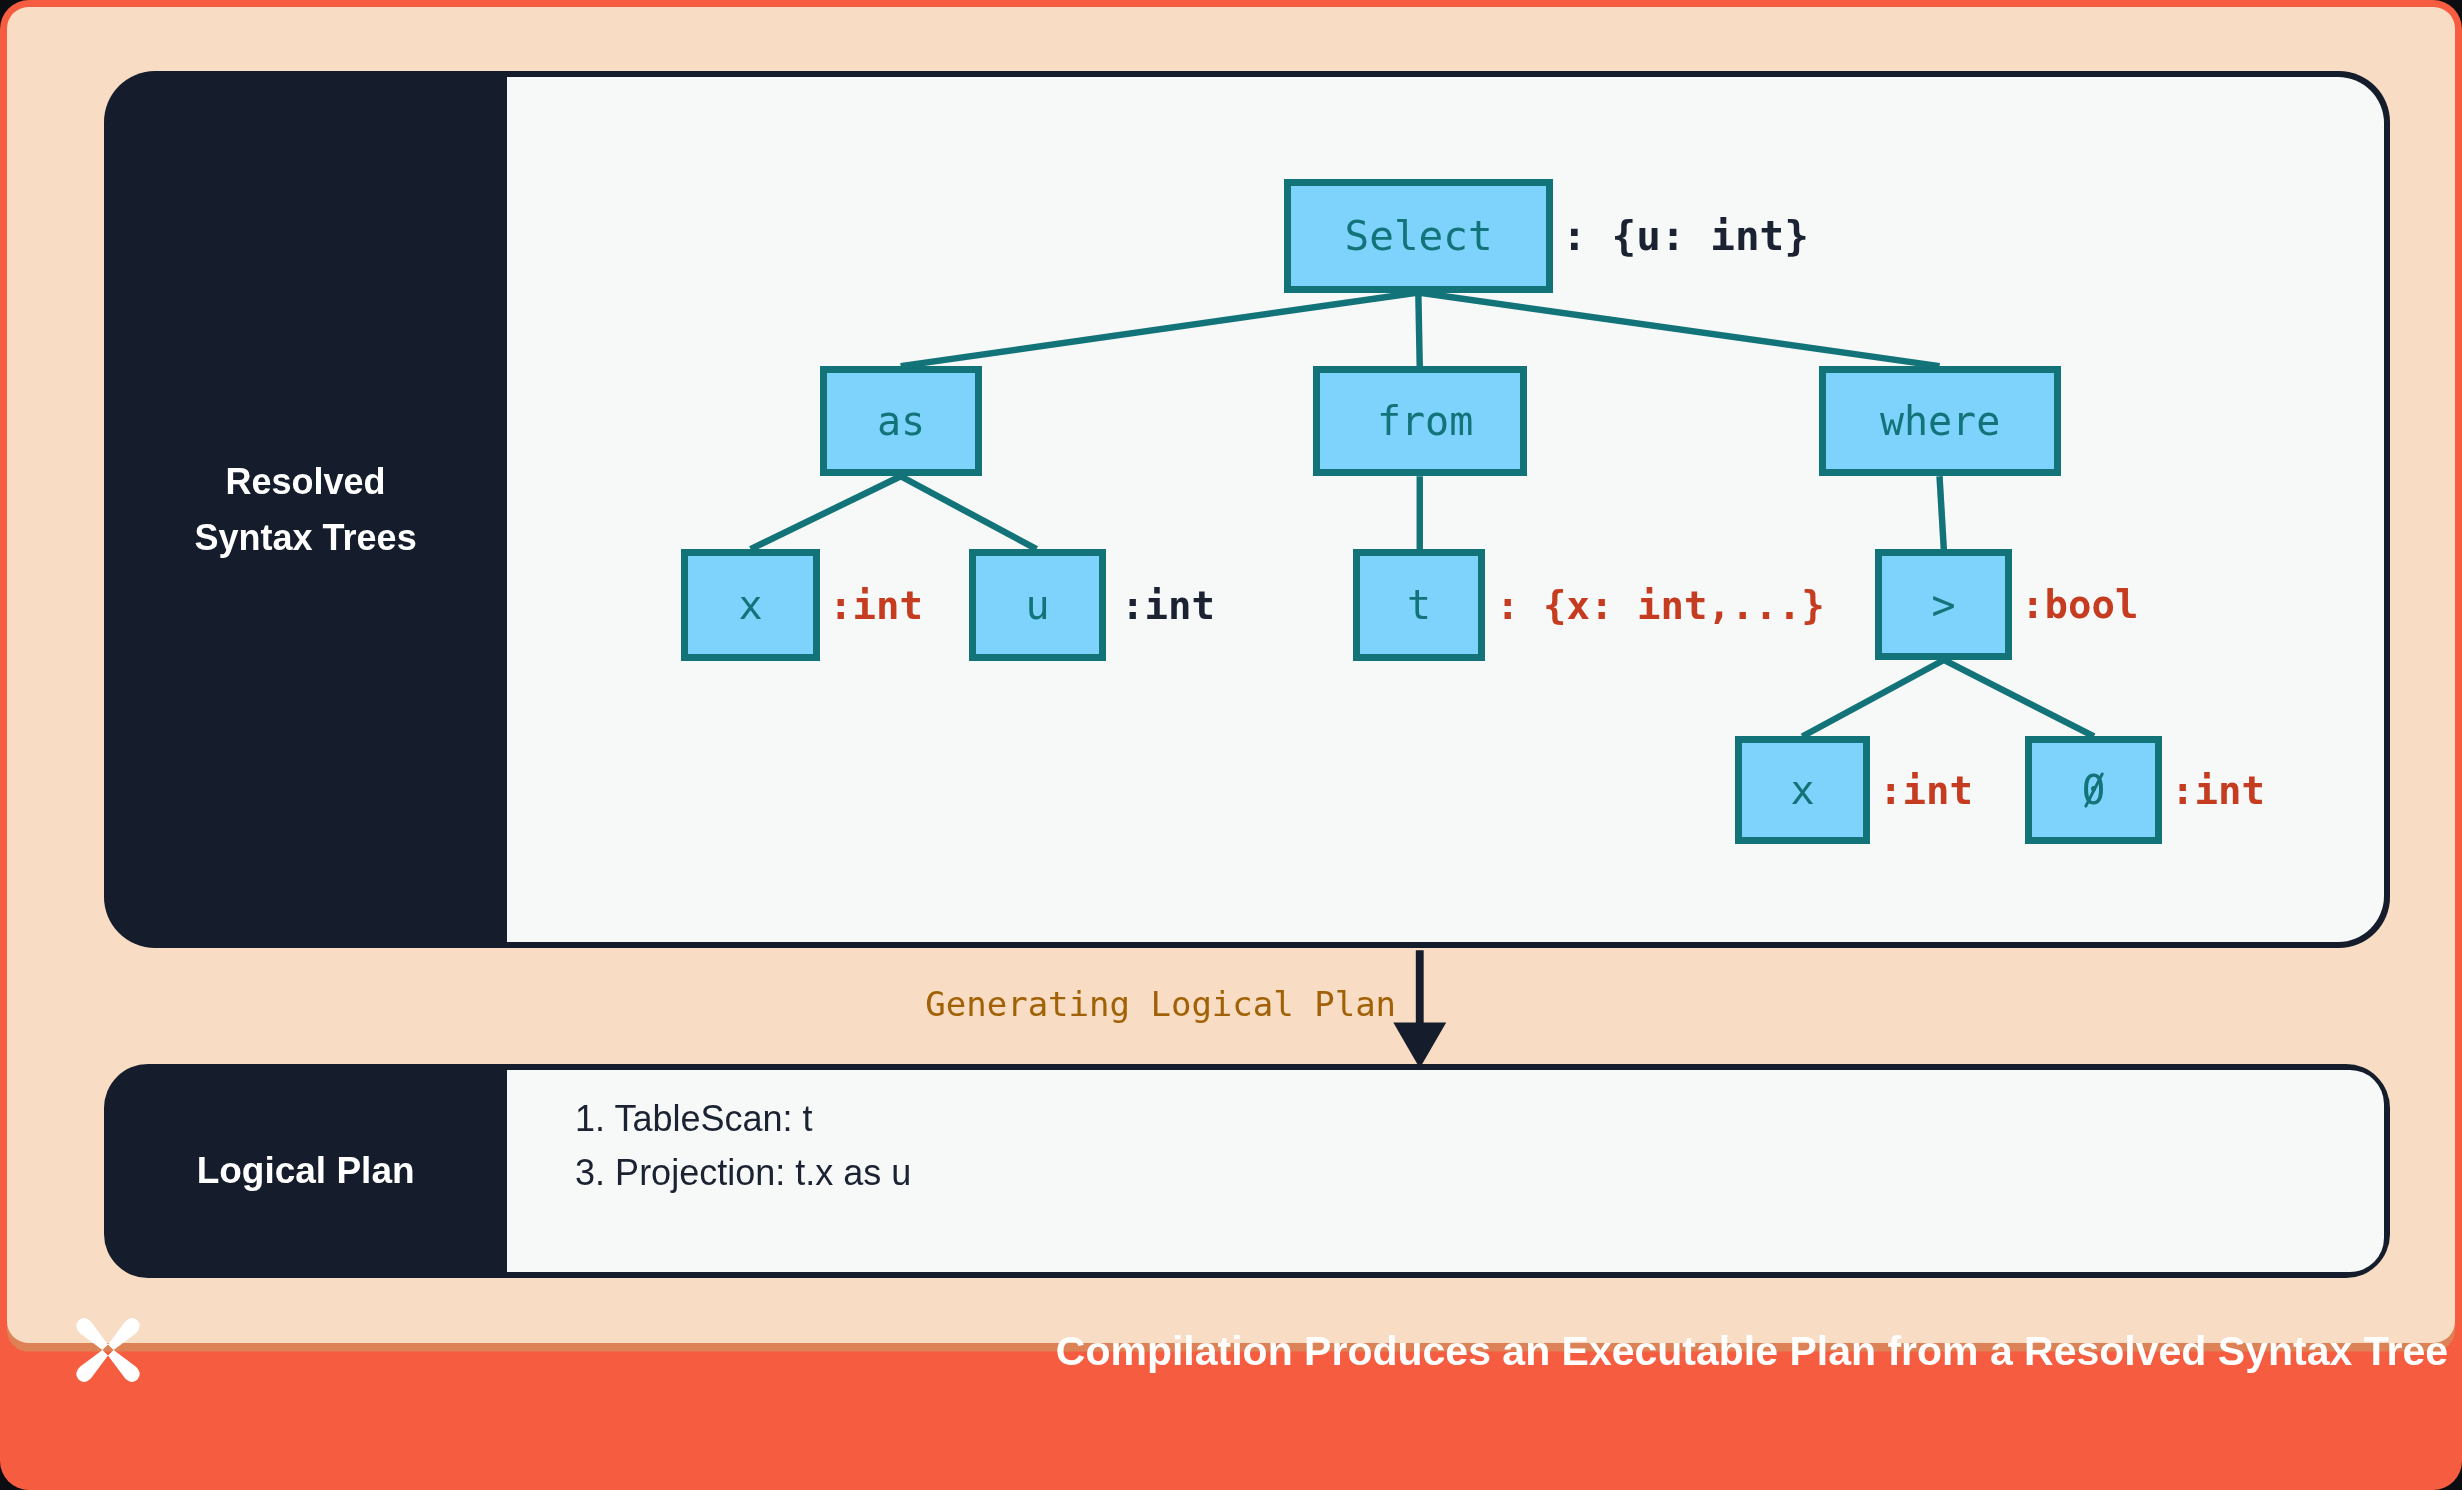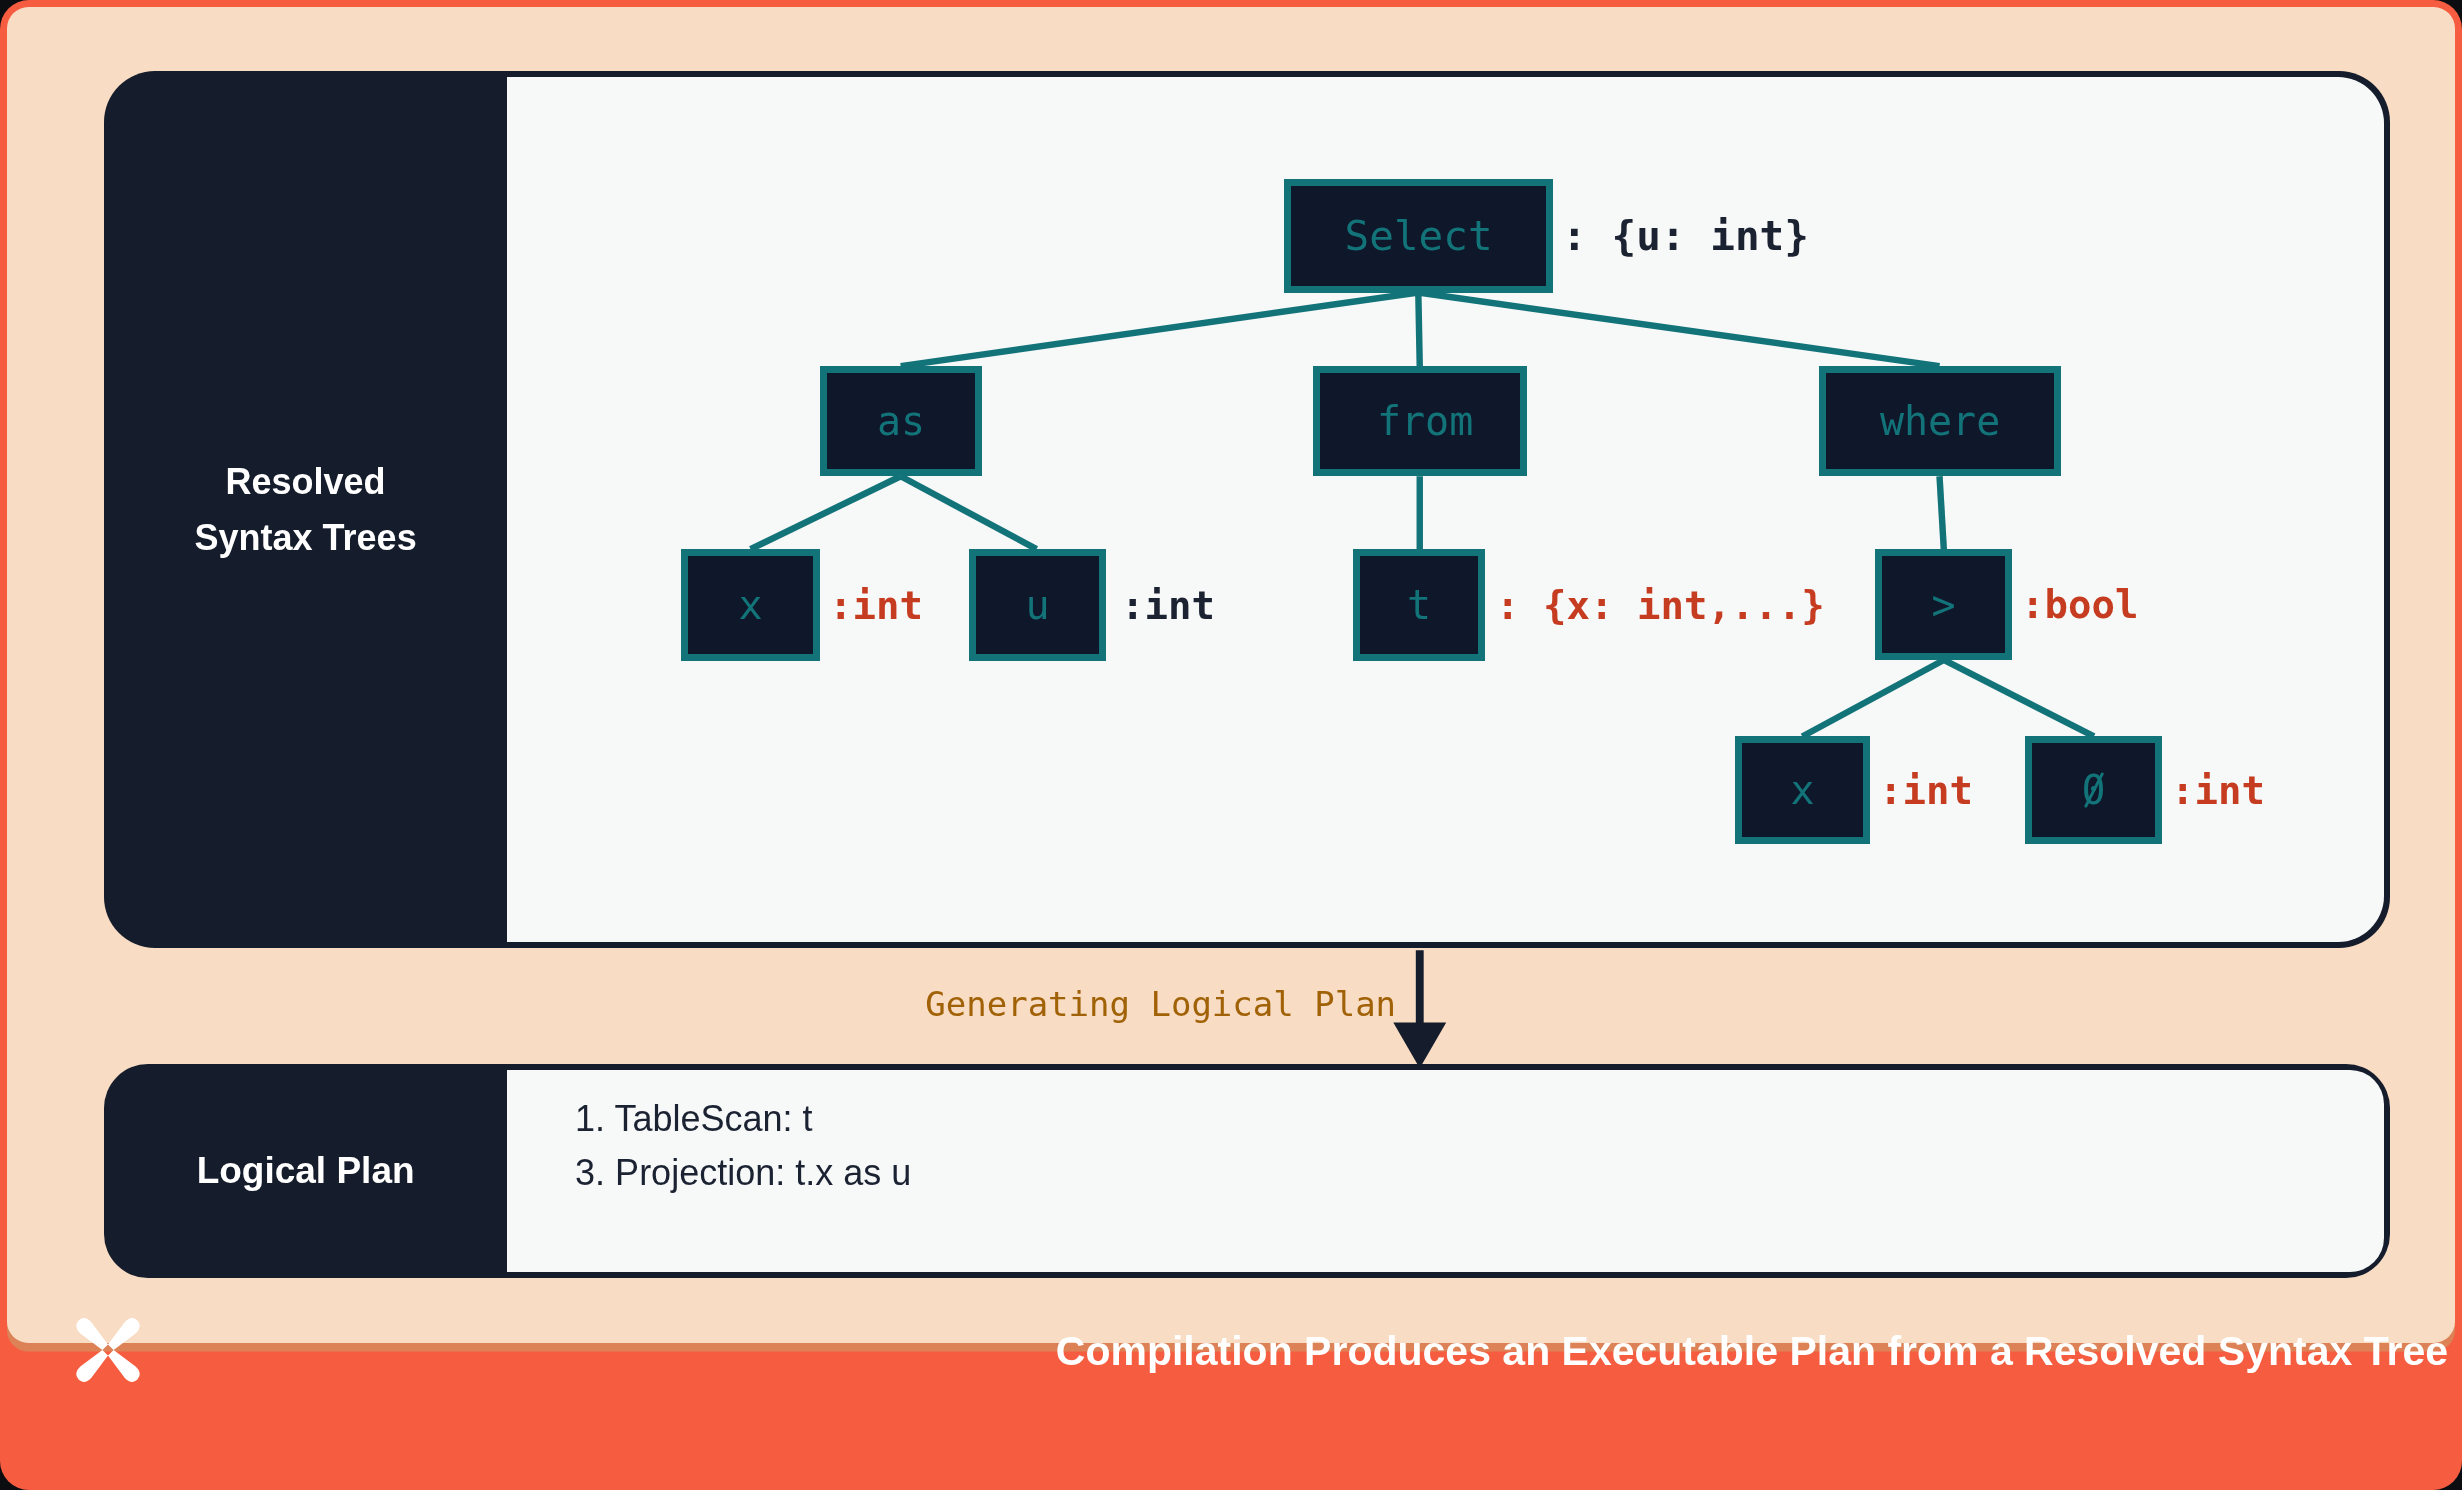--- a/index.html
+++ b/index.html
@@ -13,21 +13,21 @@
   .panel-top{left:97px;top:64px;width:2286px;height:877px;border-radius:51px;}
   .panel-bottom{left:97px;top:1057px;width:2286px;height:214px;border-radius:44px;}
   .panel-light{position:absolute;left:403px;top:6.4px;right:6.4px;bottom:6.4px;background:#f7f8f8;}
   .panel-top .panel-light{border-radius:0 46px 46px 0;}
   .panel-bottom .panel-light{border-radius:0 34px 34px 0;}
   .sidebar{position:absolute;left:0;top:0;width:403px;height:100%;display:flex;flex-direction:column;
            align-items:center;justify-content:center;color:#ffffff;text-align:center;}
   .sidebar .line{font-weight:bold;font-size:36px;line-height:56px;}
   .panel-bottom .sidebar .line{font-size:37px;}
   
-  .node{position:absolute;border:7.1px solid #127379;background:#0f172a;display:flex;align-items:center;
+  .node{position:absolute;border:7.1px solid #127379;background:#7dd3fc;display:flex;align-items:center;
         justify-content:center;font-family:"DejaVu Sans Mono",monospace;font-size:40px;color:#127379;
         box-sizing:border-box;z-index:2;}
   #n-select{left:1277px;top:172px;width:269px;height:114px;font-size:41px;}
   #n-as{left:813px;top:359px;width:162px;height:110px;}
   #n-from{left:1306px;top:359px;width:214px;height:110px;padding-left:10px;}
   #n-where{left:1812px;top:359px;width:242px;height:110px;}
   #n-x1{left:674px;top:542px;width:139px;height:112px;}
   #n-u{left:962px;top:542px;width:137px;height:112px;}
   #n-t{left:1346px;top:542px;width:132px;height:112px;}
   #n-gt{left:1868px;top:542px;width:137px;height:111px;}

